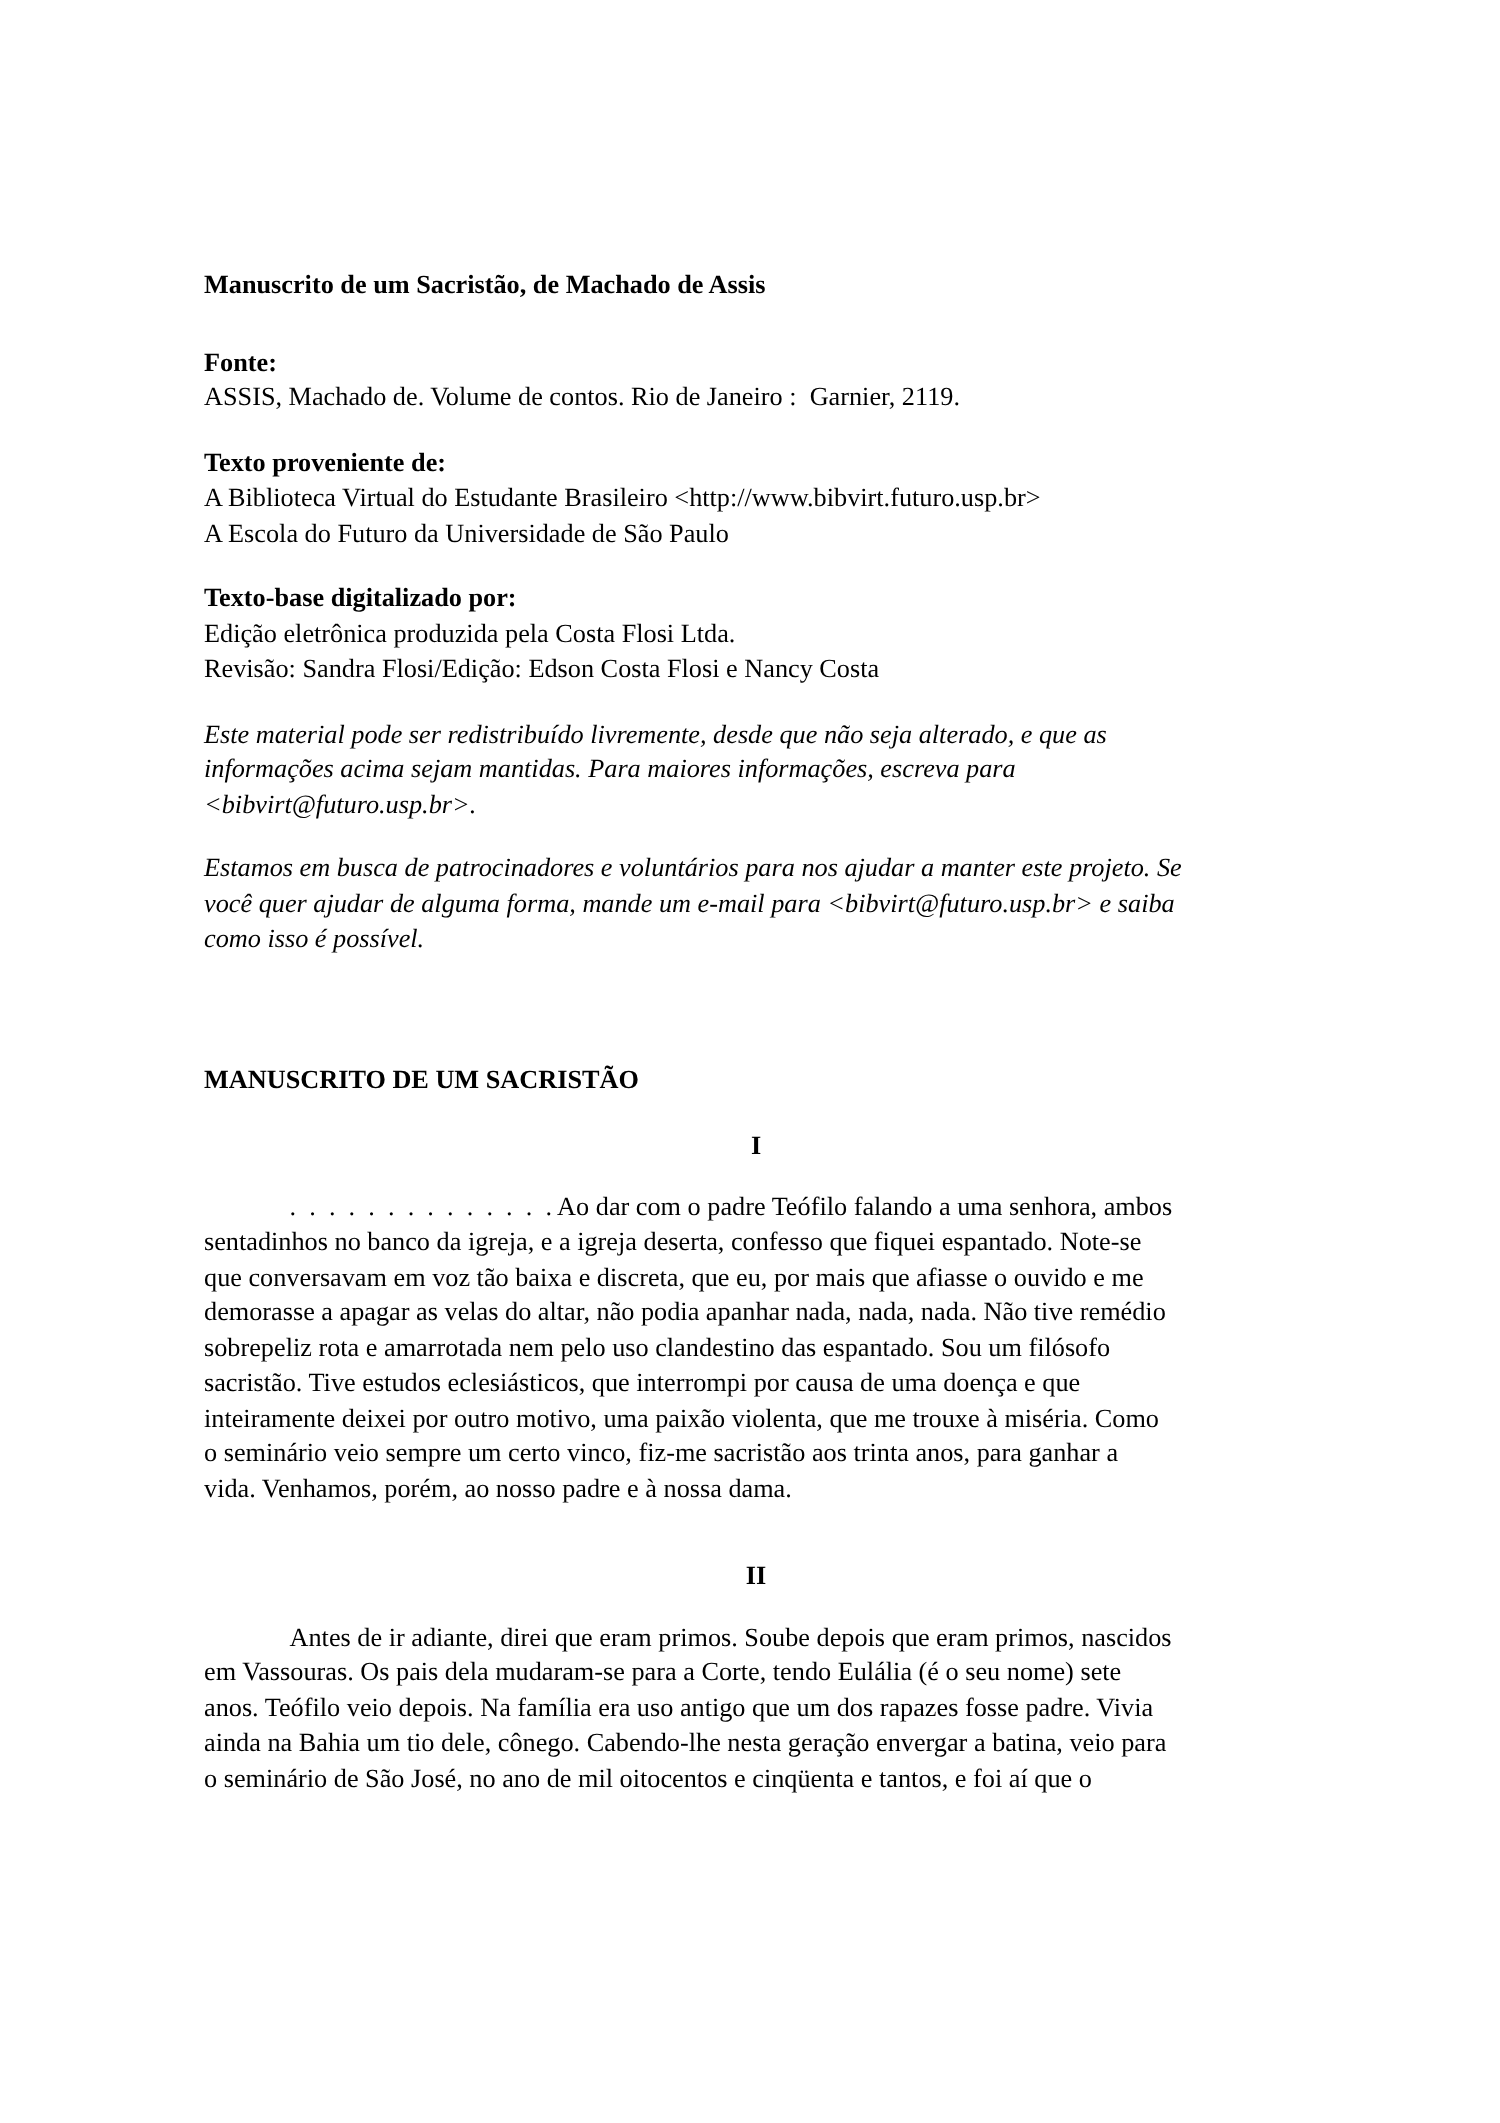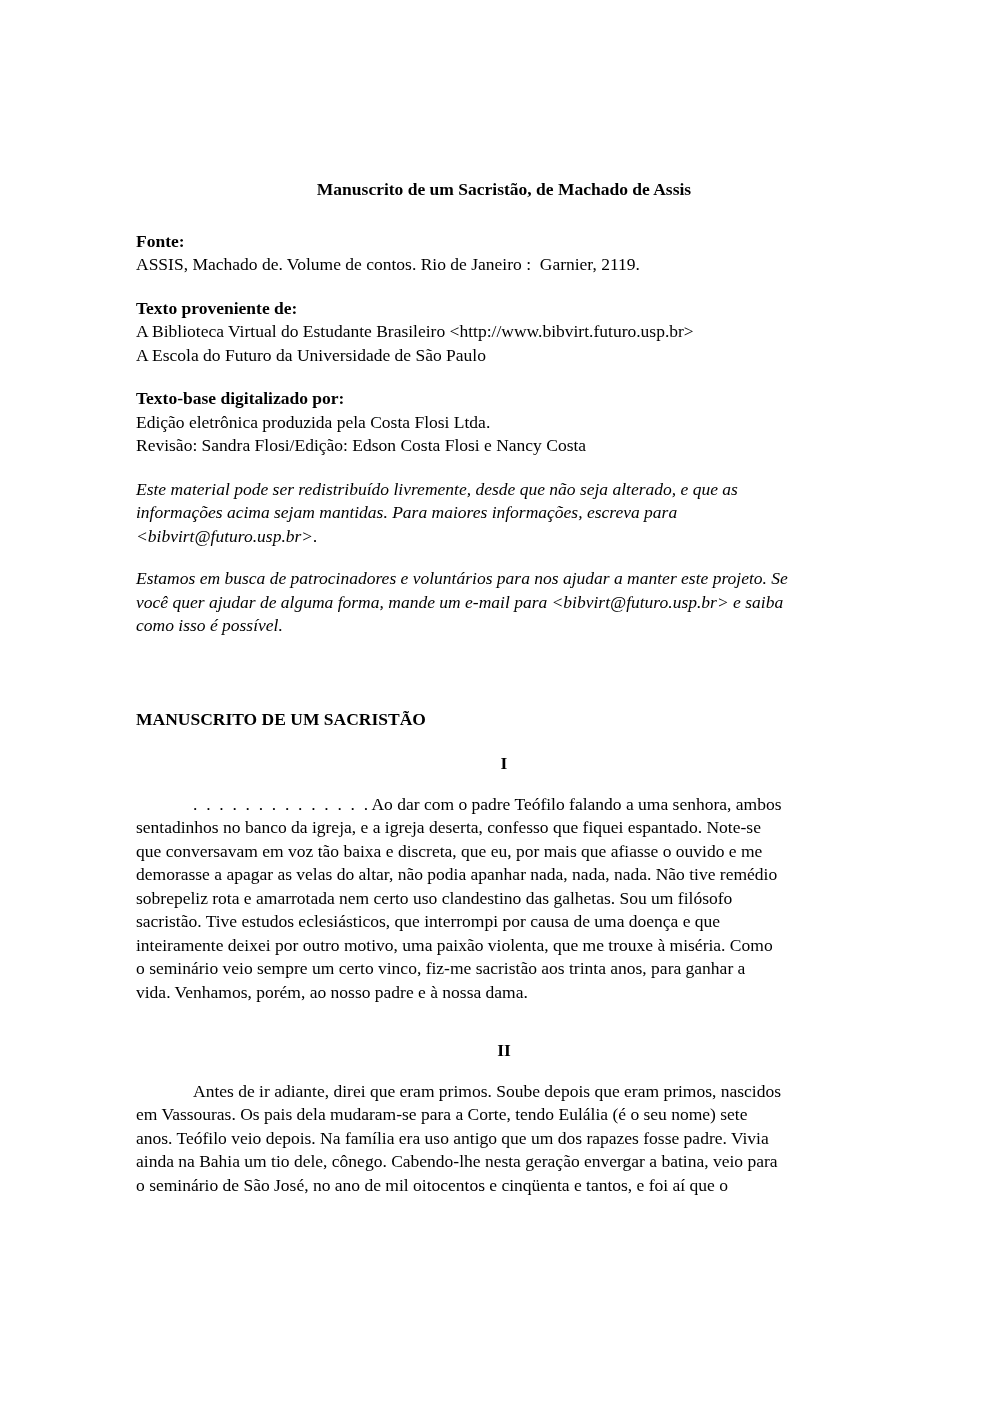--- a/index.html
+++ b/index.html
@@ -11,21 +11,21 @@
     background: #ffffff;
     color: #000000;
     font-family: "Liberation Serif", "DejaVu Serif", serif;
     font-size: 17.5px;
     line-height: 23.5px;
     padding: 178px 128px 0 136px;
     overflow: hidden;
   }
   .line { white-space: pre; }
   .indent-first { padding-left: 57px; }
-  .doc-title { font-weight: bold; margin-bottom: 28px; text-align: center; }
+  .doc-title { font-weight: bold; margin-bottom: 28px; }
   .fm-block { margin-bottom: 20px; }
   .fm-heading { font-weight: bold; }
   .notice { margin-bottom: 19px; font-style: italic; }
   .notice-last { margin-bottom: 70px; margin-top: 12px; }
   .story-title { font-weight: bold; margin-bottom: 21px; }
   .numeral { font-weight: bold; text-align: center; margin-bottom: 17px; }
   .chapter-para { margin-bottom: 35px; }
 </style>
 </head>
 <body>
@@ -75,21 +75,21 @@
 
   <div class="story-title">MANUSCRITO DE UM SACRISTÃO</div>
 
   <section>
     <div class="numeral">I</div>
     <div class="chapter-para">
         <div class="line indent-first">.  .  .  .  .  .  .  .  .  .  .  .  .  . Ao dar com o padre Teófilo falando a uma senhora, ambos</div>
         <div class="line">sentadinhos no banco da igreja, e a igreja deserta, confesso que fiquei espantado. Note-se</div>
         <div class="line">que conversavam em voz tão baixa e discreta, que eu, por mais que afiasse o ouvido e me</div>
         <div class="line">demorasse a apagar as velas do altar, não podia apanhar nada, nada, nada. Não tive remédio</div>
-        <div class="line">sobrepeliz rota e amarrotada nem certo uso clandestino das galhetas. Sou um filósofo</div>
+        <div class="line">sobrepeliz rota e amarrotada nem pelo uso clandestino das espantado. Sou um filósofo</div>
         <div class="line">sacristão. Tive estudos eclesiásticos, que interrompi por causa de uma doença e que</div>
         <div class="line">inteiramente deixei por outro motivo, uma paixão violenta, que me trouxe à miséria. Como</div>
         <div class="line">o seminário veio sempre um certo vinco, fiz-me sacristão aos trinta anos, para ganhar a</div>
         <div class="line">vida. Venhamos, porém, ao nosso padre e à nossa dama.</div>
       </div>
   </section>
 
   <section>
     <div class="numeral">II</div>
     <div class="chapter-para">

